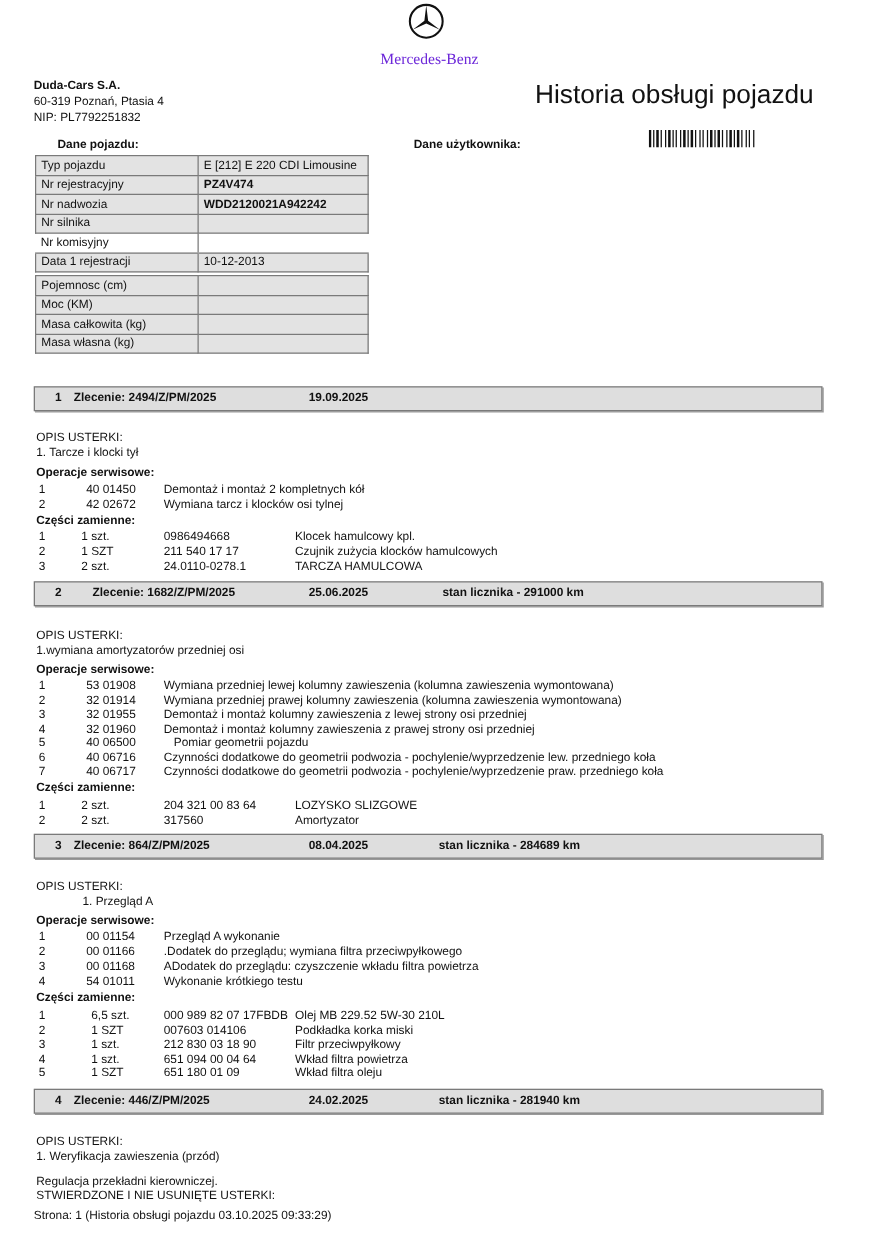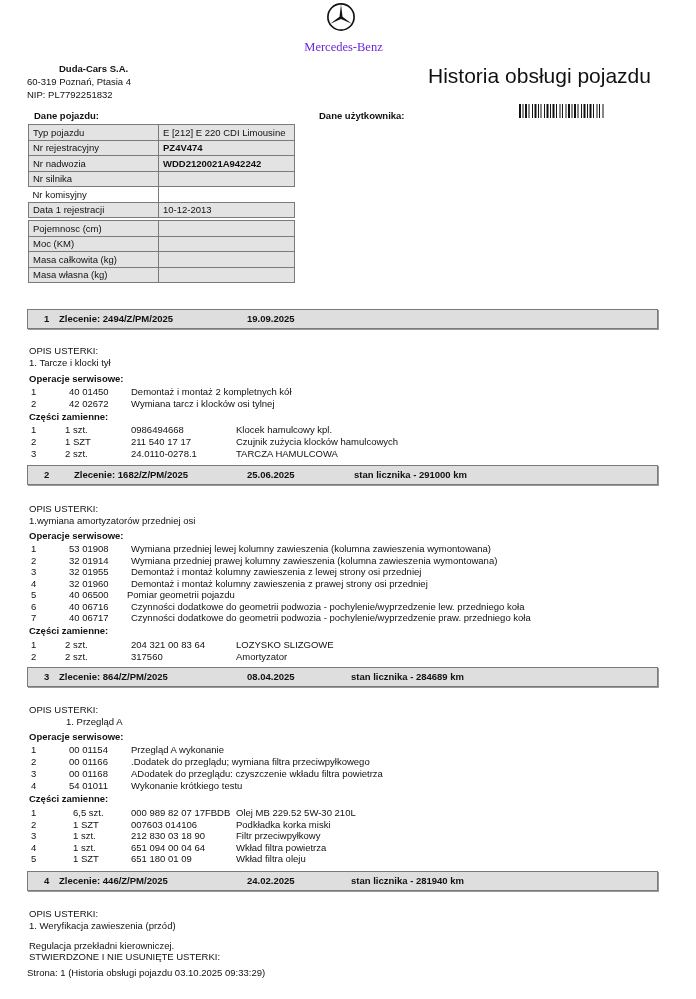--- a/index.html
+++ b/index.html
@@ -1,23 +1,23 @@
 <!DOCTYPE html>
 <html><head>
 <meta charset="utf-8">
 <style>
   html, body { margin:0; padding:0; background:#fff; }
   body { width:696px; height:999px; position:relative; overflow:hidden; font-family:"Liberation Sans", sans-serif; color:#111; font-size:10px; }
   .abs { position:absolute; }
   .logo { left:326px; top:2px; width:30px; height:30px; }
   .brand { left:296px; top:40px; width:95px; text-align:center; font-family:"Liberation Serif", serif; font-size:12.5px; color:#6d28d9; }
   .company { left:27px; top:62px; line-height:13px; font-size:9.5px; }
-  .company .name { font-weight:bold;margin-left:32px; }
+  .company .name { font-weight:bold; }
   .doc-title { left:428px; top:64px; font-size:21px; color:#111; }
-  .lbl-bold { font-weight:bold; font-size:9.5px; }
+  .lbl-bold { font-weight:bold; font-size:9.5px;margin-left:12px; }
   .barcode { left:519px; top:104px; width:136px; height:14px; }
   table.veh { position:absolute; border-collapse:collapse; font-size:9.5px; }
   table.veh td { border:1px solid #7a7a7a; height:14.5px; padding:0 4px; background:#e3e3e3; }
   table.veh td.c1 { width:121px; }
   table.veh td.c2 { width:127px; }
   table.veh tr.white td { background:#fff; border-left:none; border-right:none; }
   table.veh tr.white td.c2 { border-left:1px solid #7a7a7a; }
   table.veh td.bold { font-weight:bold; }
   .order { position:absolute; left:27px; width:629px; height:18px; background:#dedede; border:1px solid #7a7a7a; box-shadow: 1px 1px 0 #999; font-weight:bold; font-size:9.5px; }
   .order span { position:absolute; top:3px; }
@@ -189,21 +189,21 @@
     <span style="left:100px">Demontaż i montaż kolumny zawieszenia z lewej strony osi przedniej</span>
   </div>
 <div class="row" style="left:31px; top:578px;">
     <span style="left:0">4</span>
     <span style="left:38px">32 01960</span>
     <span style="left:100px">Demontaż i montaż kolumny zawieszenia z prawej strony osi przedniej</span>
   </div>
 <div class="row" style="left:31px; top:589px;">
     <span style="left:0">5</span>
     <span style="left:38px">40 06500</span>
-    <span style="left:96px">Pomiar geometrii pojazdu</span>
+    <span style="left:108px">Pomiar geometrii pojazdu</span>
   </div>
 <div class="row" style="left:31px; top:601px;">
     <span style="left:0">6</span>
     <span style="left:38px">40 06716</span>
     <span style="left:100px">Czynności dodatkowe do geometrii podwozia - pochylenie/wyprzedzenie lew. przedniego koła</span>
   </div>
 <div class="row" style="left:31px; top:612px;">
     <span style="left:0">7</span>
     <span style="left:38px">40 06717</span>
     <span style="left:100px">Czynności dodatkowe do geometrii podwozia - pochylenie/wyprzedzenie praw. przedniego koła</span>

